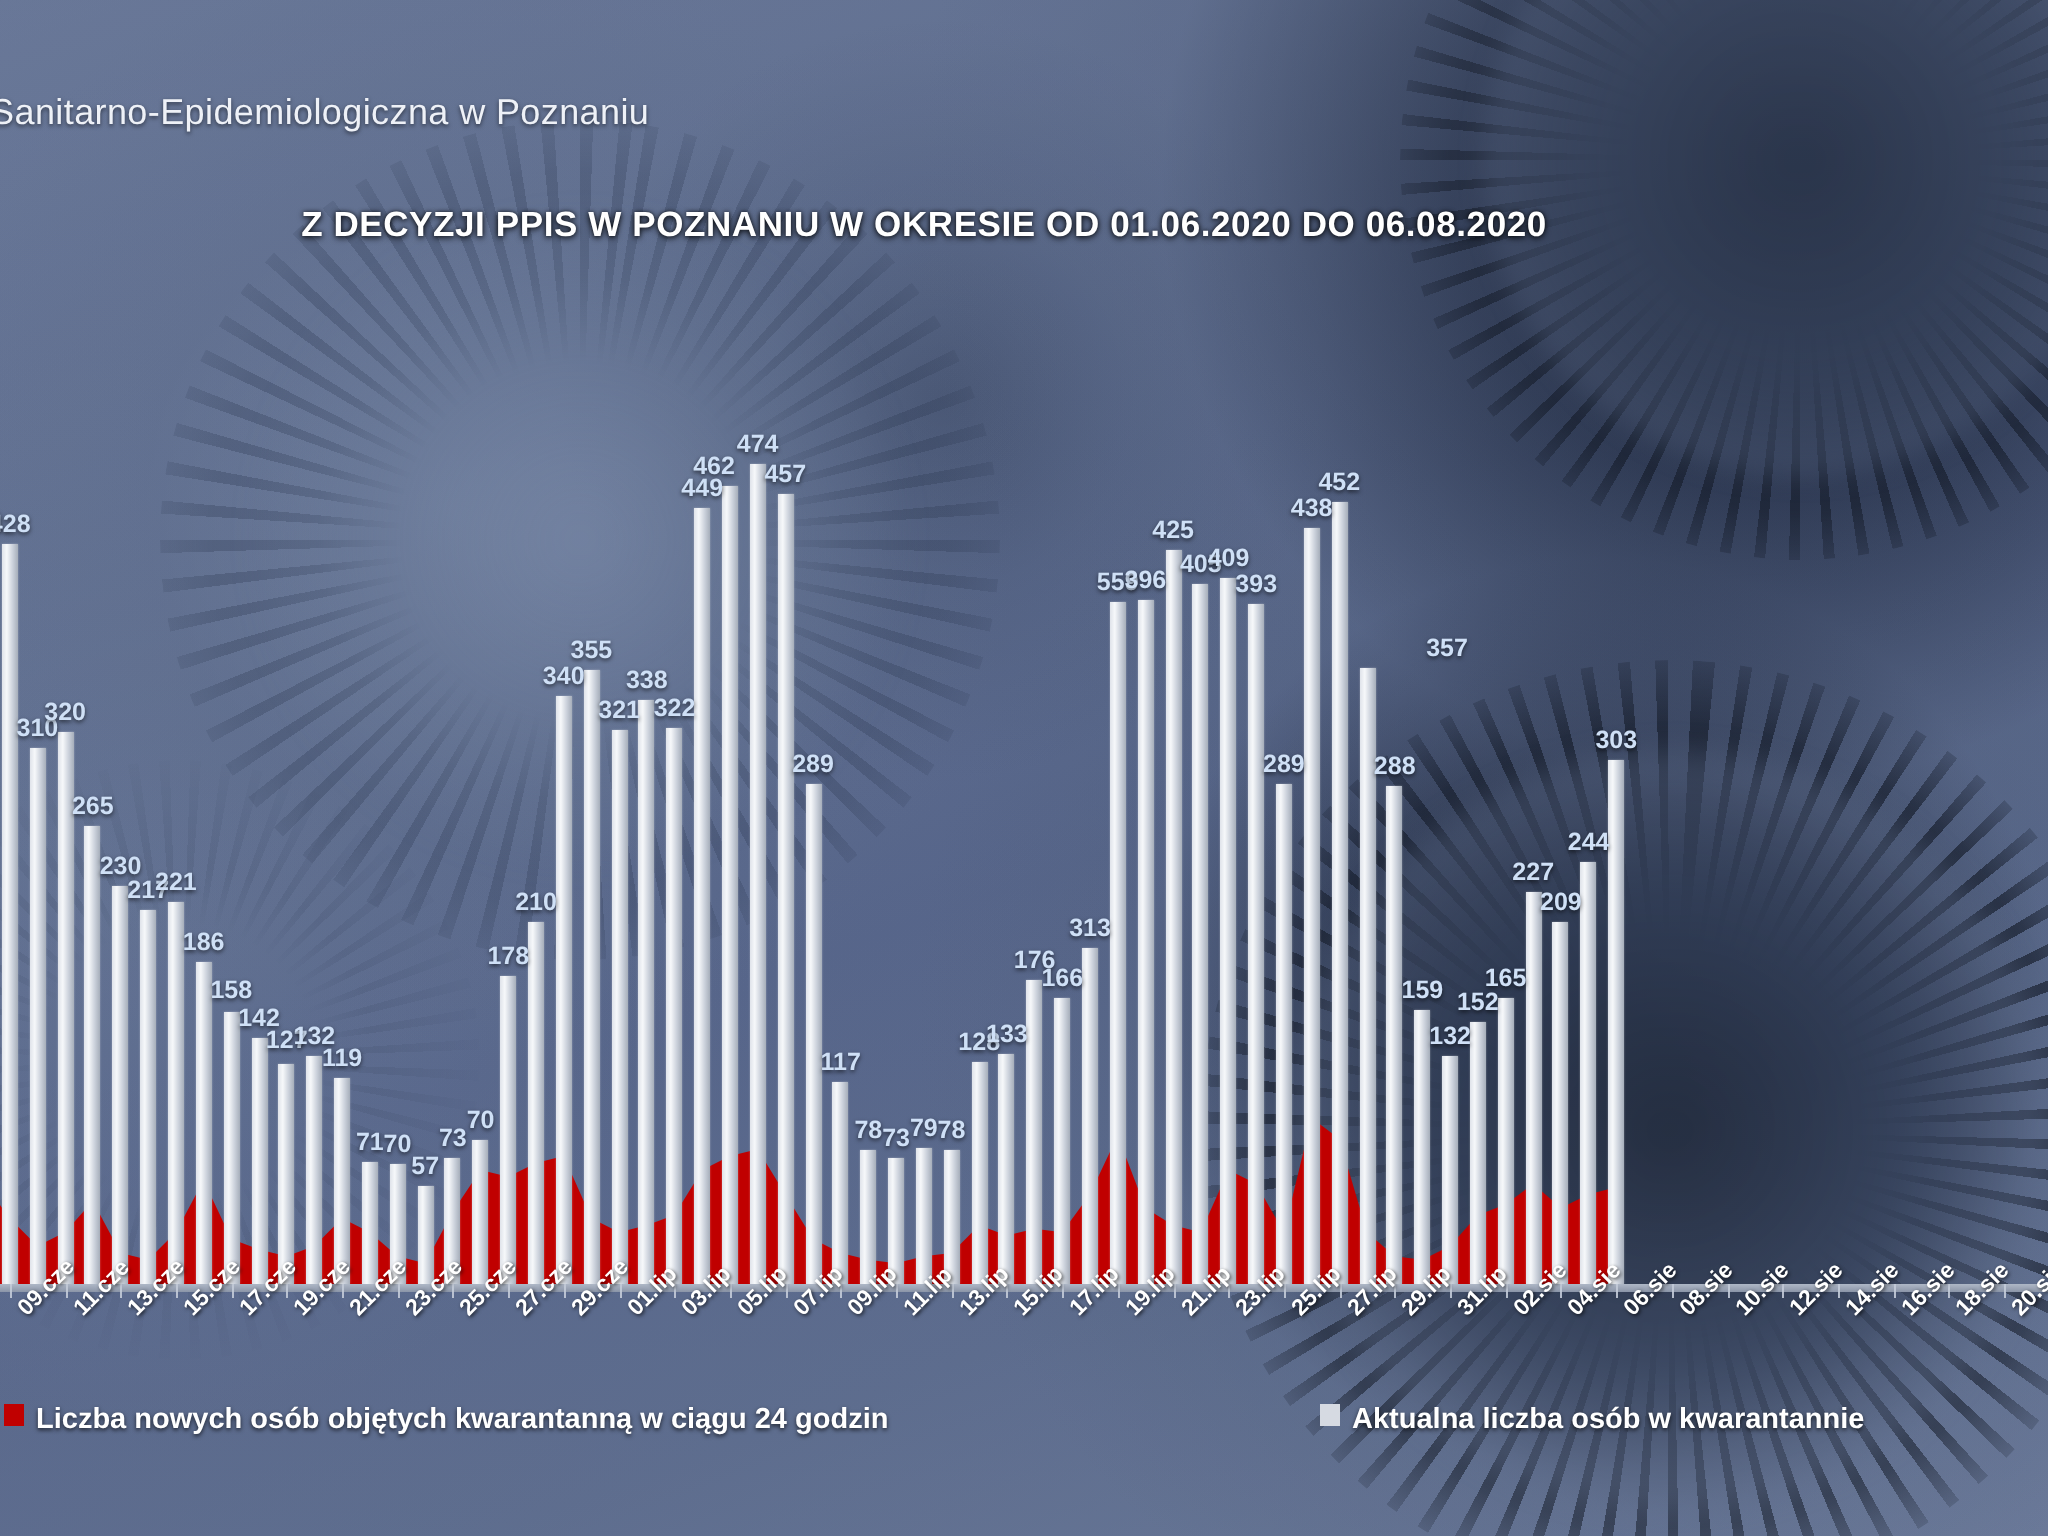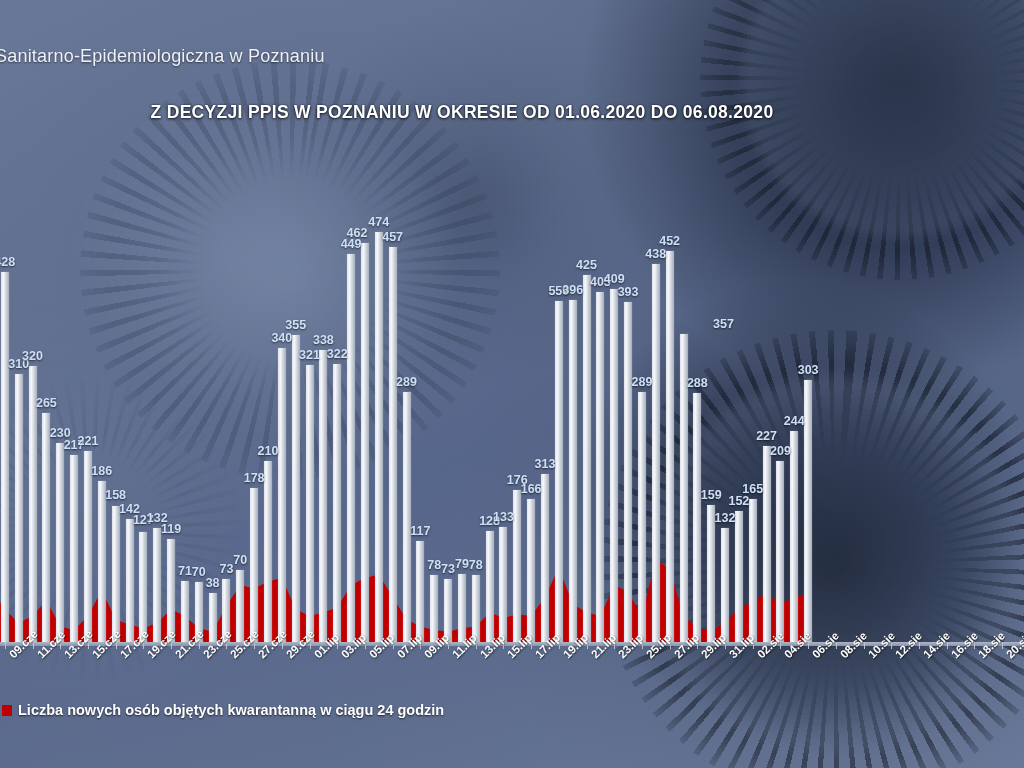--- a/index.html
+++ b/index.html
@@ -94,21 +94,21 @@
   #redlayer{position:absolute;left:0;top:0;width:1024px;height:432px;}
   
   #axis{position:absolute;left:0;top:642px;width:1024px;height:4px;
         background:linear-gradient(180deg,#aeb7c6,#8b95a8);}
   .tick{position:absolute;top:642px;width:1px;height:7px;background:#c3cbd8;opacity:.9;}
   .xlab{position:absolute;color:#ffffff;font-size:11.5px;font-weight:bold;
         text-shadow:0 1px 2px rgba(0,0,0,.7);
         transform-origin:left top;transform:rotate(-45deg);white-space:nowrap;}
   
   #legend{position:absolute;left:0;top:702px;width:1024px;height:26px;}
-  .lg{position:absolute;top:0;display:flex;align-items:center;white-space:nowrap;}
+  .lg{position:absolute;top:0;display:flex;white-space:nowrap;}
   .swatch{width:10px;height:11px;margin-right:6px;flex:0 0 auto;}
   .sw-red{background:#c00000;}
   .sw-grey{background:#d6dae2;}
   .lgtxt{color:#ffffff;font-size:14.5px;font-weight:bold;
          text-shadow:0 1px 2px rgba(0,0,0,.7);}
 </style>
 </head>
 <body>
 
 <div id="bg">
@@ -204,21 +204,21 @@
       <div class="lbl" style="left: 74.1px; top: 227.512px;">217</div>
       <div class="lbl" style="left: 87.95px; top: 224.056px;">221</div>
       <div class="lbl" style="left: 101.8px; top: 254.296px;">186</div>
       <div class="lbl" style="left: 115.65px; top: 278.488px;">158</div>
       <div class="lbl" style="left: 129.5px; top: 292.312px;">142</div>
       <div class="lbl" style="left: 143.35px; top: 303px;">127</div>
       <div class="lbl" style="left: 157.2px; top: 300.952px;">132</div>
       <div class="lbl" style="left: 171.05px; top: 312.184px;">119</div>
       <div class="lbl" style="left: 184.9px; top: 353.656px;">71</div>
       <div class="lbl" style="left: 198.75px; top: 354.52px;">70</div>
-      <div class="lbl" style="left: 212.6px; top: 365.752px;">38</div>
+      <div class="lbl" style="left: 212.6px; top: 365.752px;">57</div>
       <div class="lbl" style="left: 226.45px; top: 351.928px;">73</div>
       <div class="lbl" style="left: 240.3px; top: 343.288px;">70</div>
       <div class="lbl" style="left: 254.15px; top: 261.208px;">178</div>
       <div class="lbl" style="left: 268px; top: 233.56px;">210</div>
       <div class="lbl" style="left: 281.85px; top: 121.24px;">340</div>
       <div class="lbl" style="left: 295.7px; top: 108.28px;">355</div>
       <div class="lbl" style="left: 309.55px; top: 137.656px;">321</div>
       <div class="lbl" style="left: 323.4px; top: 122.968px;">338</div>
       <div class="lbl" style="left: 337.25px; top: 136.792px;">322</div>
       <div class="lbl" style="left: 351.1px; top: 27.064px;">449</div>
@@ -336,13 +336,17 @@
     <div class="xlab" style="left: 948.65px; top: 652px;">16.sie</div>
     <div class="xlab" style="left: 976.35px; top: 652px;">18.sie</div>
     <div class="xlab" style="left: 1004.05px; top: 652px;">20.sie</div>
   </div>
 
 <div id="legend">
   <div class="lg" style="left:2px">
     <span class="swatch sw-red"></span>
     <span class="lgtxt">Liczba nowych osób objętych kwarantanną w ciągu 24 godzin</span>
   </div>
+  <div class="lg" style="left:660px">
+    <span class="swatch sw-grey"></span>
+    <span class="lgtxt">Aktualna liczba osób w kwarantannie</span>
+  </div>
 </div>
 
 </body></html>

